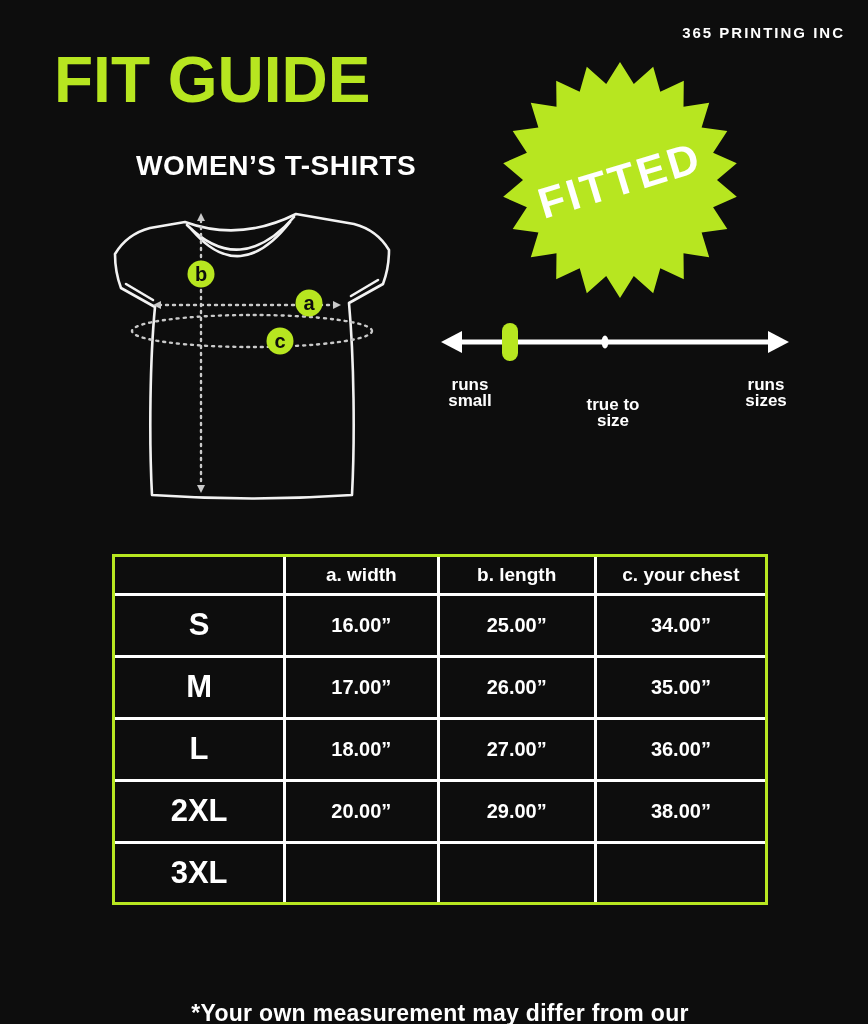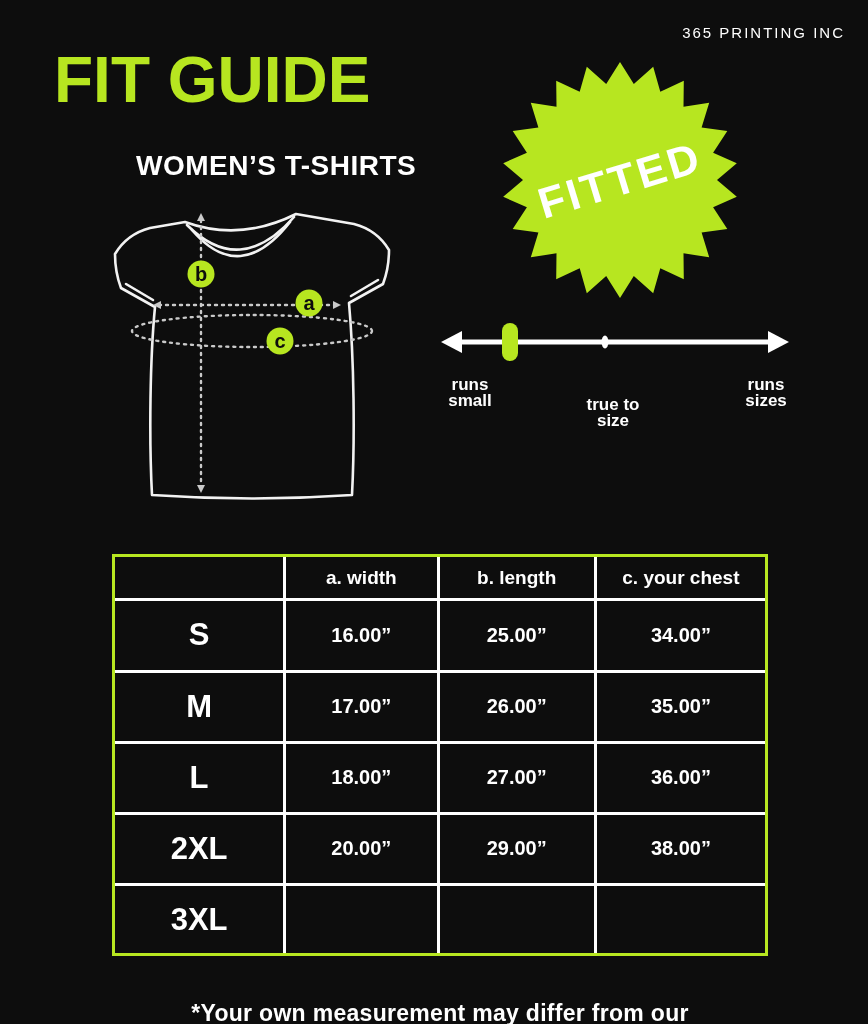--- a/index.html
+++ b/index.html
@@ -3,21 +3,21 @@
 <meta charset="utf-8">
 <style>
   html,body{margin:0;padding:0;background:#000;}
   .canvas{
     position:relative;width:868px;height:1024px;overflow:hidden;
     background:var(--bg,#0d0d0d);
     font-family:"Liberation Sans",sans-serif;color:#fff;
   }
   .brand{
     position:absolute;top:24px;right:23px;
-    font-size:15px;font-weight:normal;letter-spacing:2px;white-space:nowrap;
+    font-size:15px;font-weight:bold;letter-spacing:2px;white-space:nowrap;
   }
   .title{
     position:absolute;top:48px;left:54px;line-height:1;
     font-size:64px;font-weight:bold;letter-spacing:0;
     color:var(--accent,#b7e620);white-space:nowrap;
   }
   .subtitle{
     position:absolute;top:119px;left:136px;line-height:1;
     font-size:28px;font-weight:bold;letter-spacing:.5px;white-space:nowrap;margin-top:33px;
   }
@@ -34,21 +34,21 @@
   }
   .lbl-small{left:425px;top:377px;}
   .lbl-true {left:568px;top:397px;}
   .lbl-large{left:721px;top:377px;}
 
   .table-wrap{
     position:absolute;left:112px;top:554px;width:656px;box-sizing:border-box;
     border:3px solid var(--accent,#b7e620);
   }
   table.size-table{
-    width:100%;height:396px;border-collapse:collapse;table-layout:fixed;
+    width:100%;height:345px;border-collapse:collapse;table-layout:fixed;
   }
   .size-table td,.size-table th{
     border:3px solid #fff;text-align:center;vertical-align:middle;
     color:#fff;padding:0;
   }
   .size-table tr:first-child th{border-top:none;}
   .size-table tr:last-child td{border-bottom:none;}
   .size-table tr th:first-child,.size-table tr td:first-child{border-left:none;}
   .size-table tr th:last-child,.size-table tr td:last-child{border-right:none;margin-top:35px;}
   .size-table th{font-size:19px;font-weight:bold;}

